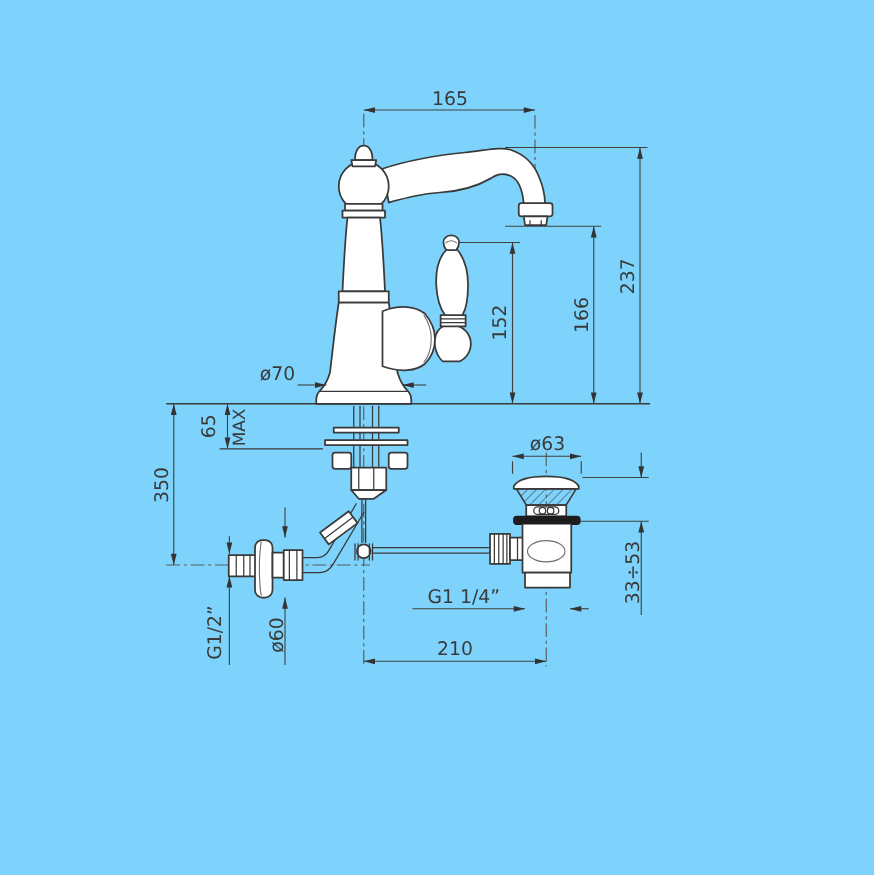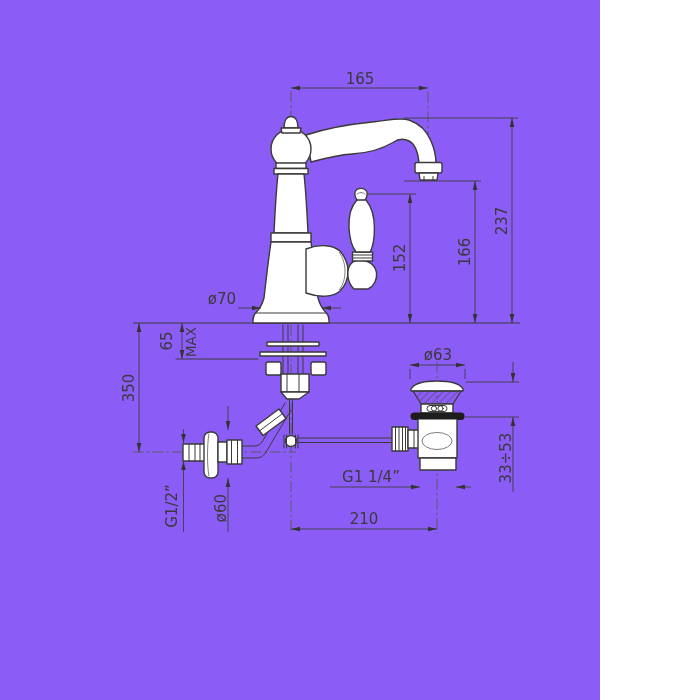--- a/index.html
+++ b/index.html
@@ -1,16 +1,16 @@
 <!DOCTYPE html>
 <html><head>
 <meta charset="utf-8">
 <style>
   html,body{margin:0;padding:0;background:#ffffff;}
-  .stage{position:relative;width:600px;height:700px;background:#8b5cf6;overflow:hidden;
+  .stage{position:relative;width:699px;height:700px;background:#7dd3fc;overflow:hidden;
          font-family:"DejaVu Sans", sans-serif;}
   svg{display:block}
   svg text{font-family:"DejaVu Sans", sans-serif;fill:#3a3a3a;}
   .obj{stroke:#3a3a3a;stroke-width:1.4;fill:#ffffff;stroke-linejoin:round;stroke-linecap:round;}
   .obj-thin{stroke:#3a3a3a;stroke-width:1;fill:none;stroke-linecap:round;}
   .dark{stroke:#1d1d1d;stroke-width:1;fill:#1d1d1d;}
   .dim{stroke:#404040;stroke-width:0.9;fill:none;}
   .arrow{fill:#333;stroke:none;}
   .cl{stroke:#5a5a5a;stroke-width:0.9;fill:none;stroke-dasharray:11 3 2.5 3;}
   .deck{stroke:#3a3a3a;stroke-width:1.2;fill:none;}

